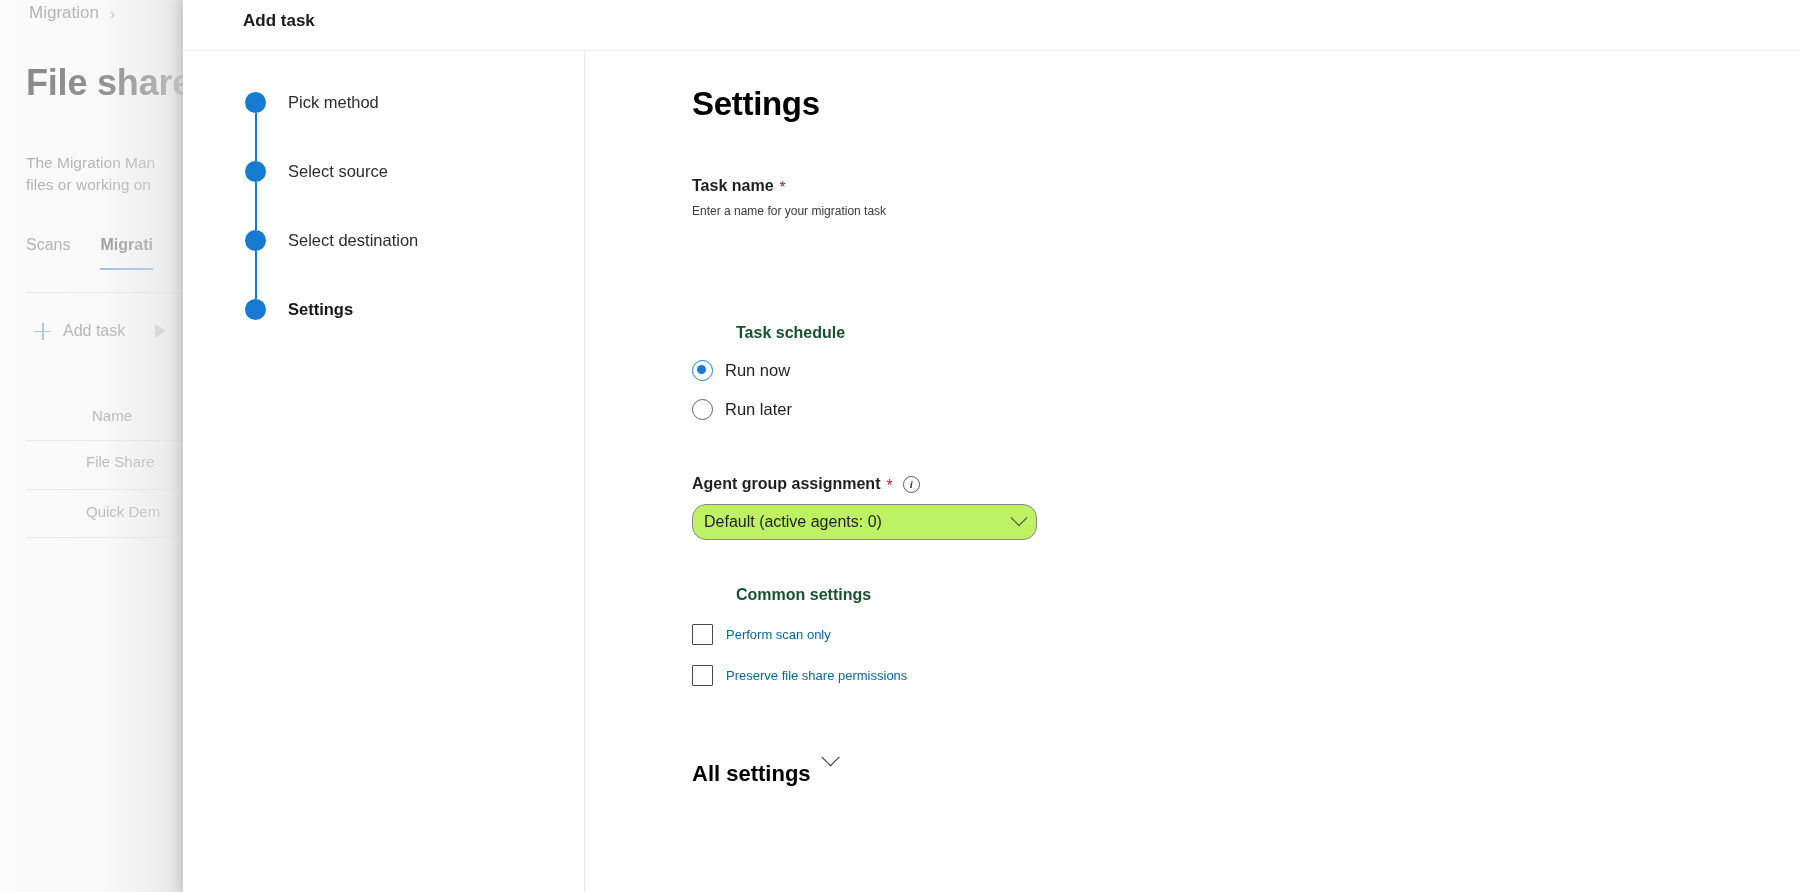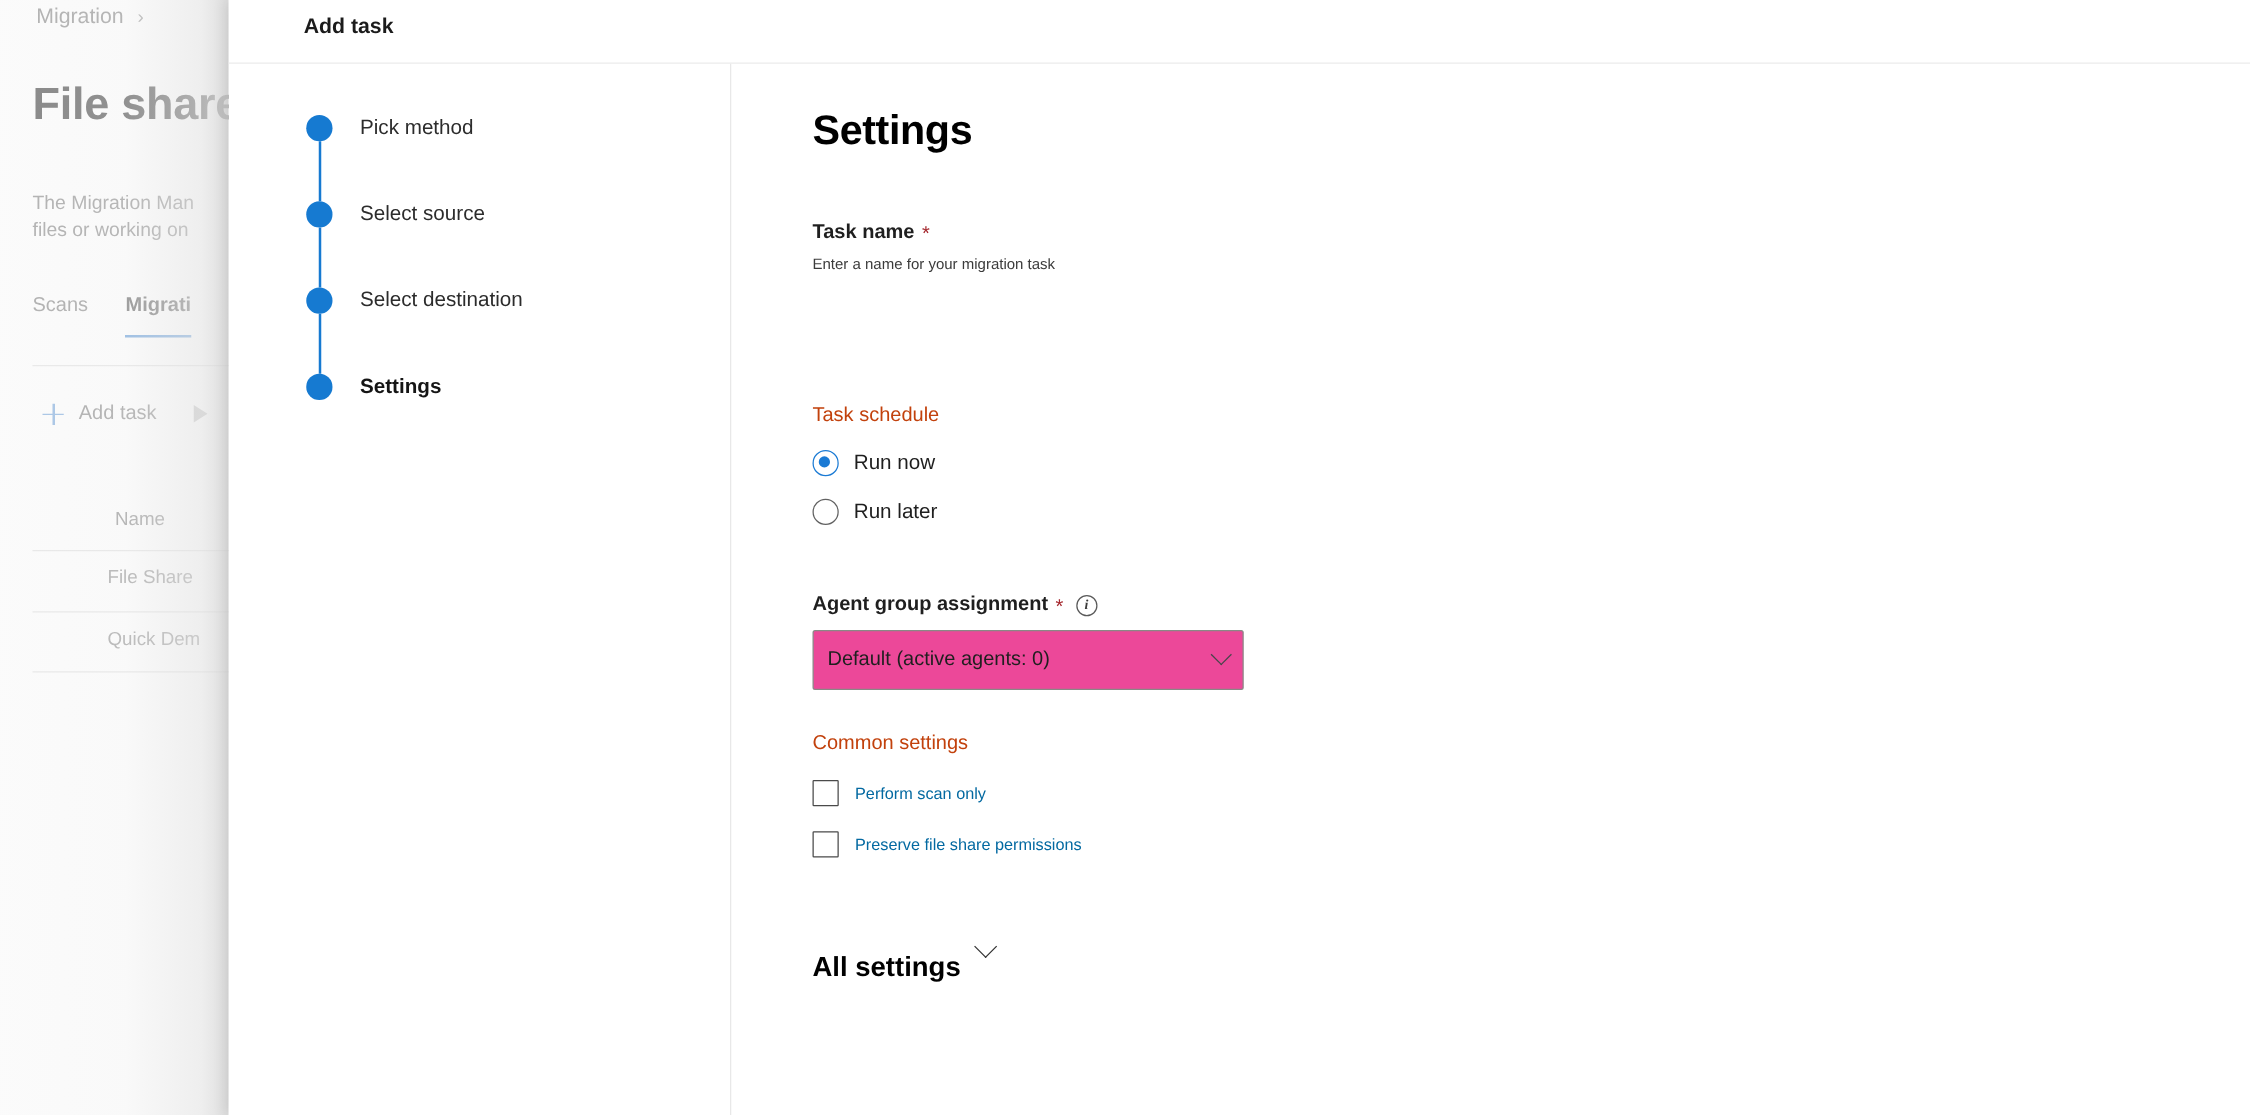--- a/index.html
+++ b/index.html
@@ -202,20 +202,21 @@
     color: #1b1b1b;
   }
 
   .panel-body {
     position: absolute;
     left: 0;
     top: 51px;
     right: 0;
     bottom: 0;
     display: flex;
+    gap: 42px;
   }
 
   
   .steps-rail {
     width: 402px;
     box-sizing: border-box;
     border-right: 1px solid #e8e8e8;
     position: relative;
     flex: 0 0 402px;
   }
@@ -337,22 +338,23 @@
   }
   .field-hint {
     margin-top: 9px;
     font-size: 12px;
     color: #3b3b3b;
   }
 
   .group-schedule { position: absolute; top: 273px; left: 0; }
   .section-title {
     font-size: 16px;
-    font-weight: 400;
-    color: #c2410c;
+    font-weight: 700;
+    color: #14532d;
+    margin-left: 44px;
   }
   .radio-row {
     display: flex;
     align-items: center;
     gap: 12px;
     margin-top: 18px;
     cursor: default;
   }
   .radio {
     width: 21px;
@@ -376,29 +378,29 @@
   }
   .radio-label {
     font-size: 16.5px;
     color: #1f1f1f;
   }
 
   .group-agent { position: absolute; top: 424px; left: 0; }
   .select-box {
     margin-top: 11px;
     width: 345px;
-    height: 48px;
+    height: 36px;
     box-sizing: border-box;
     border: 1px solid #8a8886;
-    border-radius: 2px;
+    border-radius: 14px;
     display: flex;
     align-items: center;
     padding: 0 11px;
     justify-content: space-between;
-    background: #ec4899;
+    background: #bef264;
   }
   .select-value {
     font-size: 16px;
     color: #1f1f1f;
     white-space: nowrap;
   }
   .chevron-down {
     width: 11px;
     height: 11px;
     border-right: 1.5px solid #46464a;

